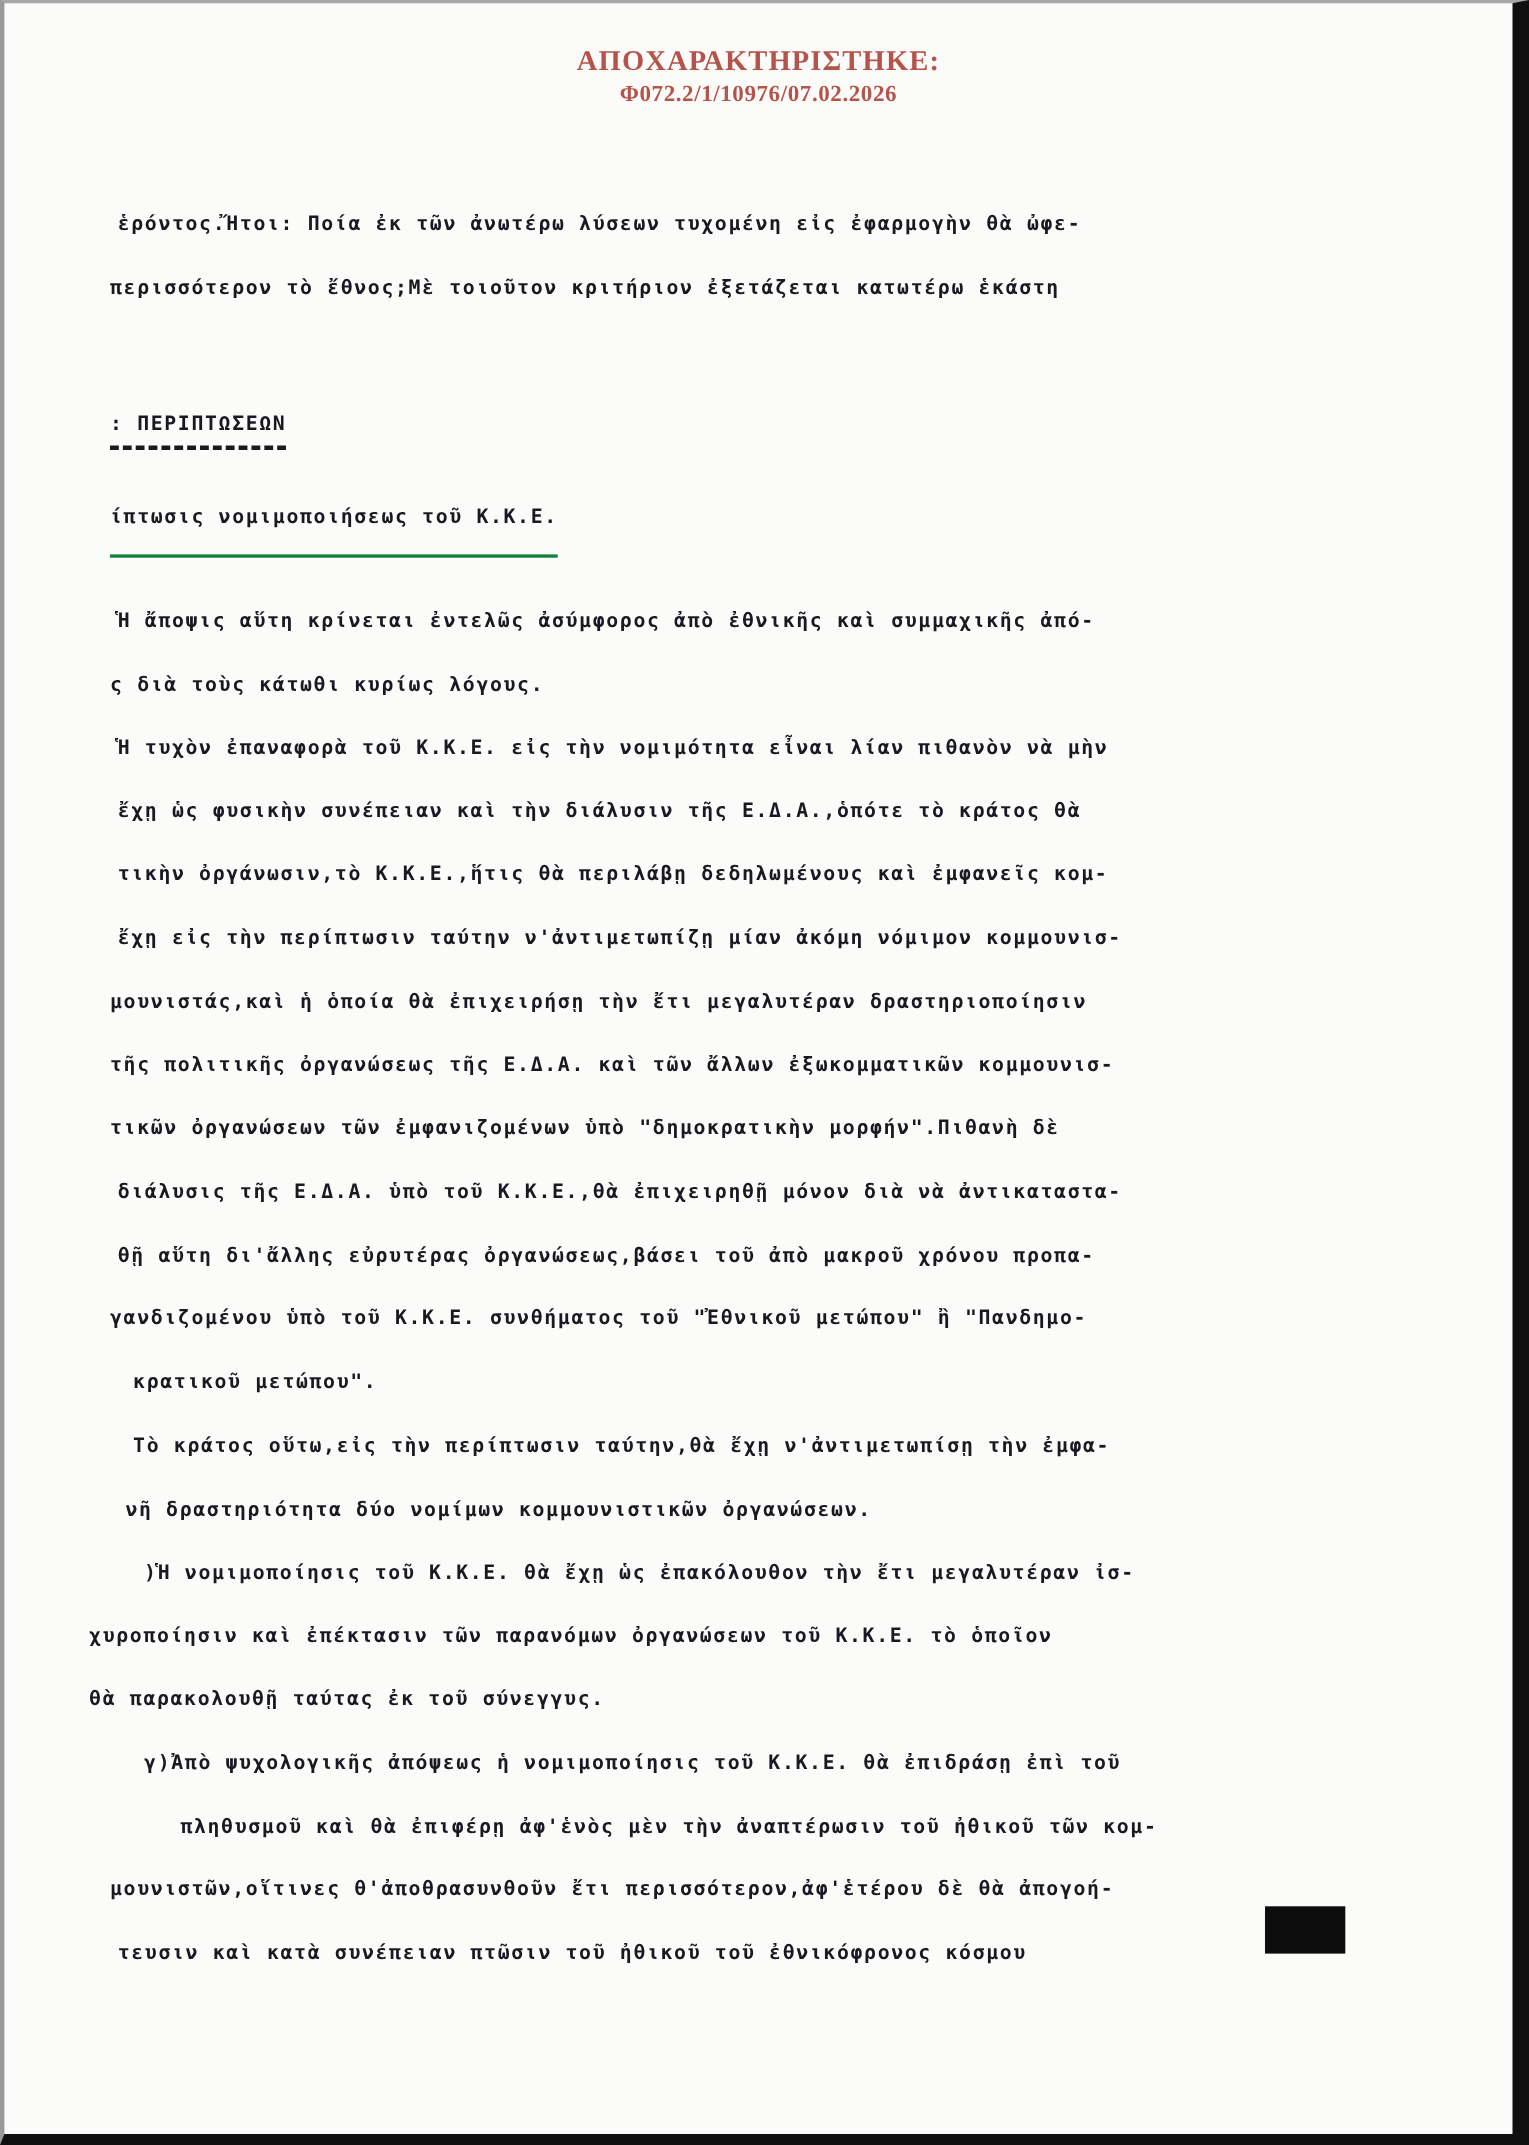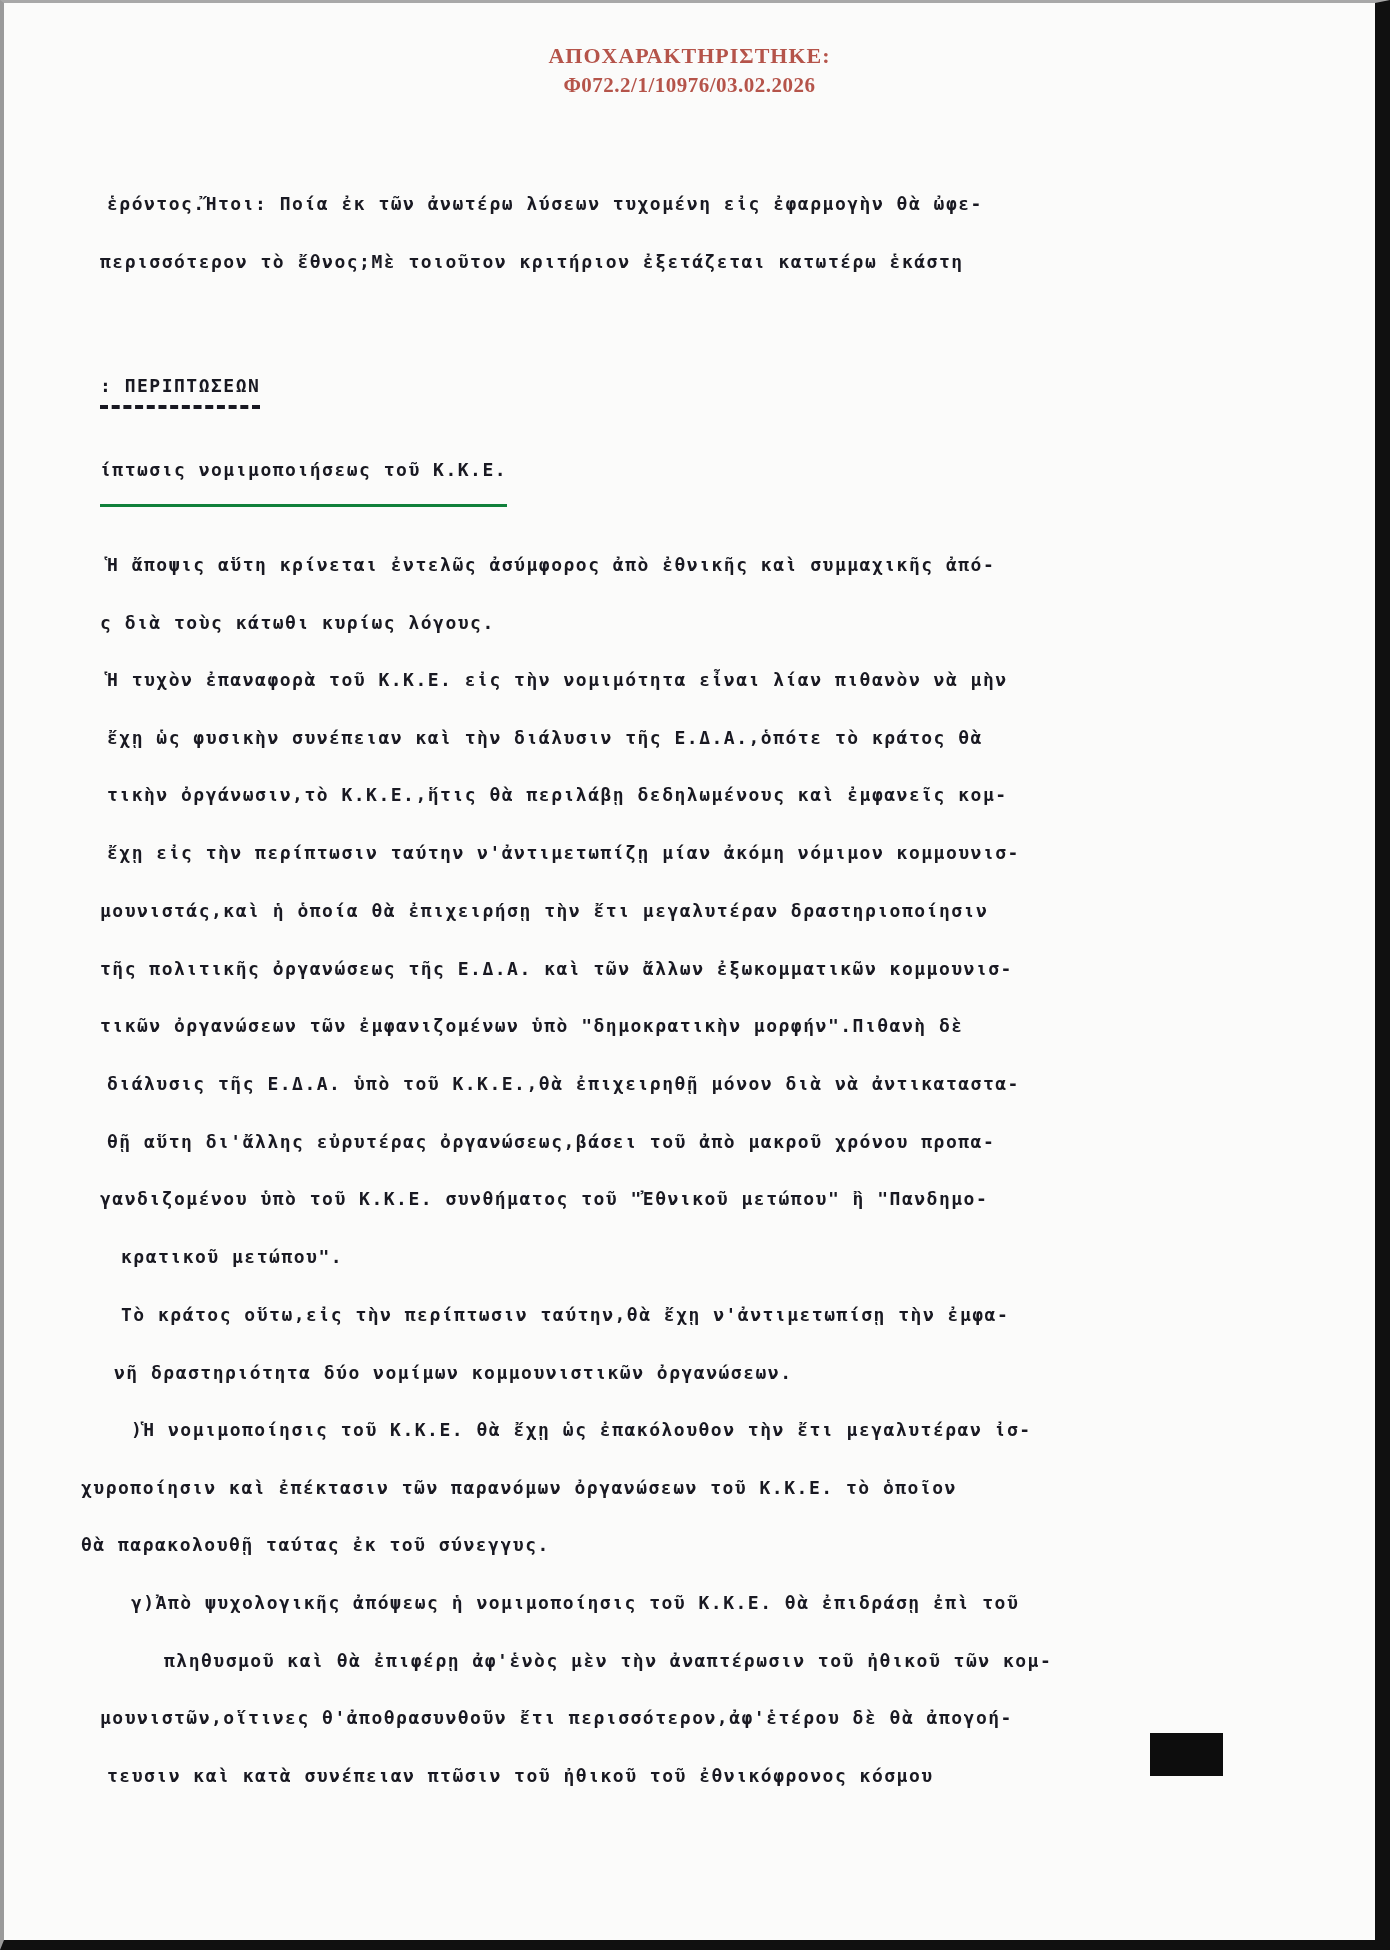--- a/index.html
+++ b/index.html
@@ -17,21 +17,21 @@
     font-family:"DejaVu Sans Mono","DejaVu Sans",monospace;
   }
   .stamp{
     position:absolute;top:38px;left:0;width:100%;
     text-align:center;
     font-family:"Liberation Serif","DejaVu Serif",serif;
     font-weight:bold;
     color:#b5544a;
     filter:blur(0.3px);
   }
-  .stamp-l1{font-size:22px;letter-spacing:1px;line-height:30px;}
+  .stamp-l1{font-size:26px;letter-spacing:1px;line-height:30px;}
   .stamp-l2{font-size:21px;letter-spacing:0.5px;line-height:28px;}
   .typewritten{
     position:absolute;top:0;left:0;width:100%;height:100%;
     color:#1e1e26;
     font-weight:700;
     font-size:18px;
     letter-spacing:1.5px;
     filter:blur(0.5px) contrast(1.05);
   }
   .para{position:absolute;left:0;width:1340px;}
@@ -53,21 +53,21 @@
     background:#0d0d0d;
   }
 </style>
 </head>
 <body>
 
 <div class="page">
 
   <div class="stamp">
     <div class="stamp-l1">ΑΠΟΧΑΡΑΚΤΗΡΙΣΤΗΚΕ:</div>
-    <div class="stamp-l2">Φ072.2/1/10976/03.02.2026</div>
+    <div class="stamp-l2">Φ072.2/1/10976/07.02.2026</div>
   </div>
 
   <div class="typewritten">
 
     <div class="para" style="top:172px">
       <div class="tl ind-c">ἑρόντος.Ἤτοι: Ποία ἐκ τῶν ἀνωτέρω λύσεων τυχομένη εἰς ἐφαρμογὴν θὰ ὠφε-</div>
       <div class="tl ind-b">περισσότερον τὸ ἔθνος;Μὲ τοιοῦτον κριτήριον ἐξετάζεται κατωτέρω ἑκάστη</div>
     </div>
 
     <div class="hd hd1" style="top:368px;left:96px">

